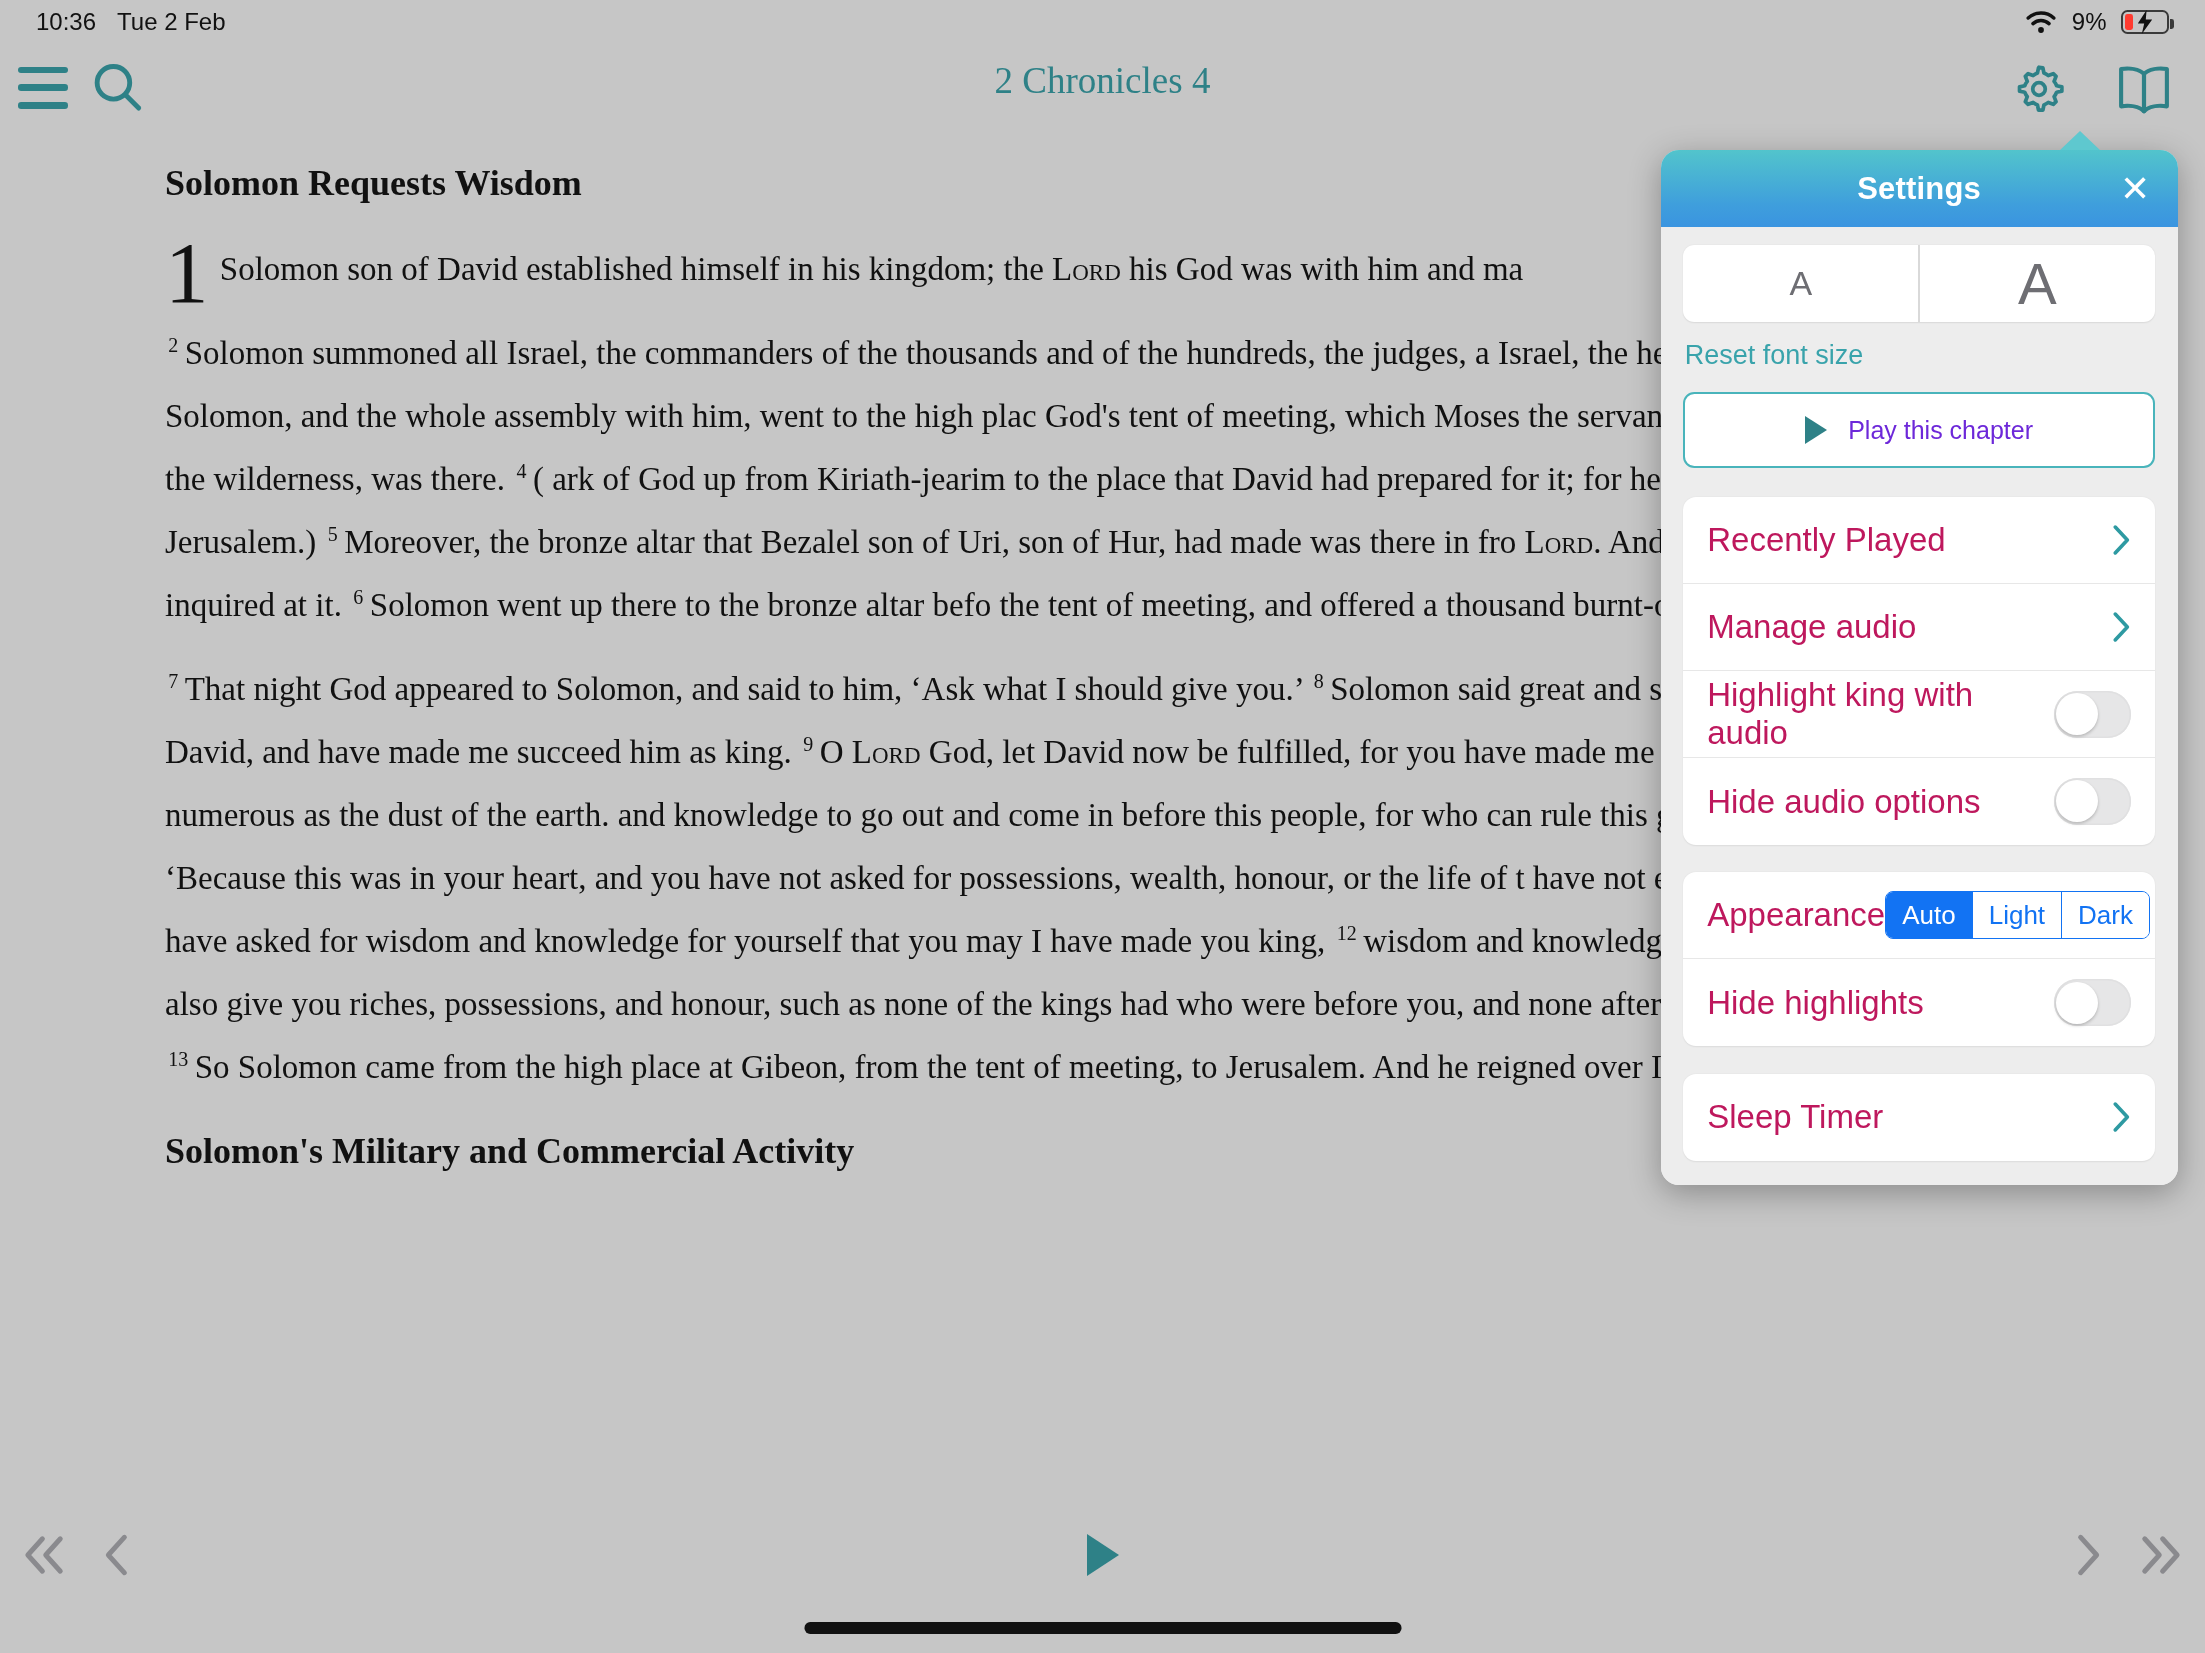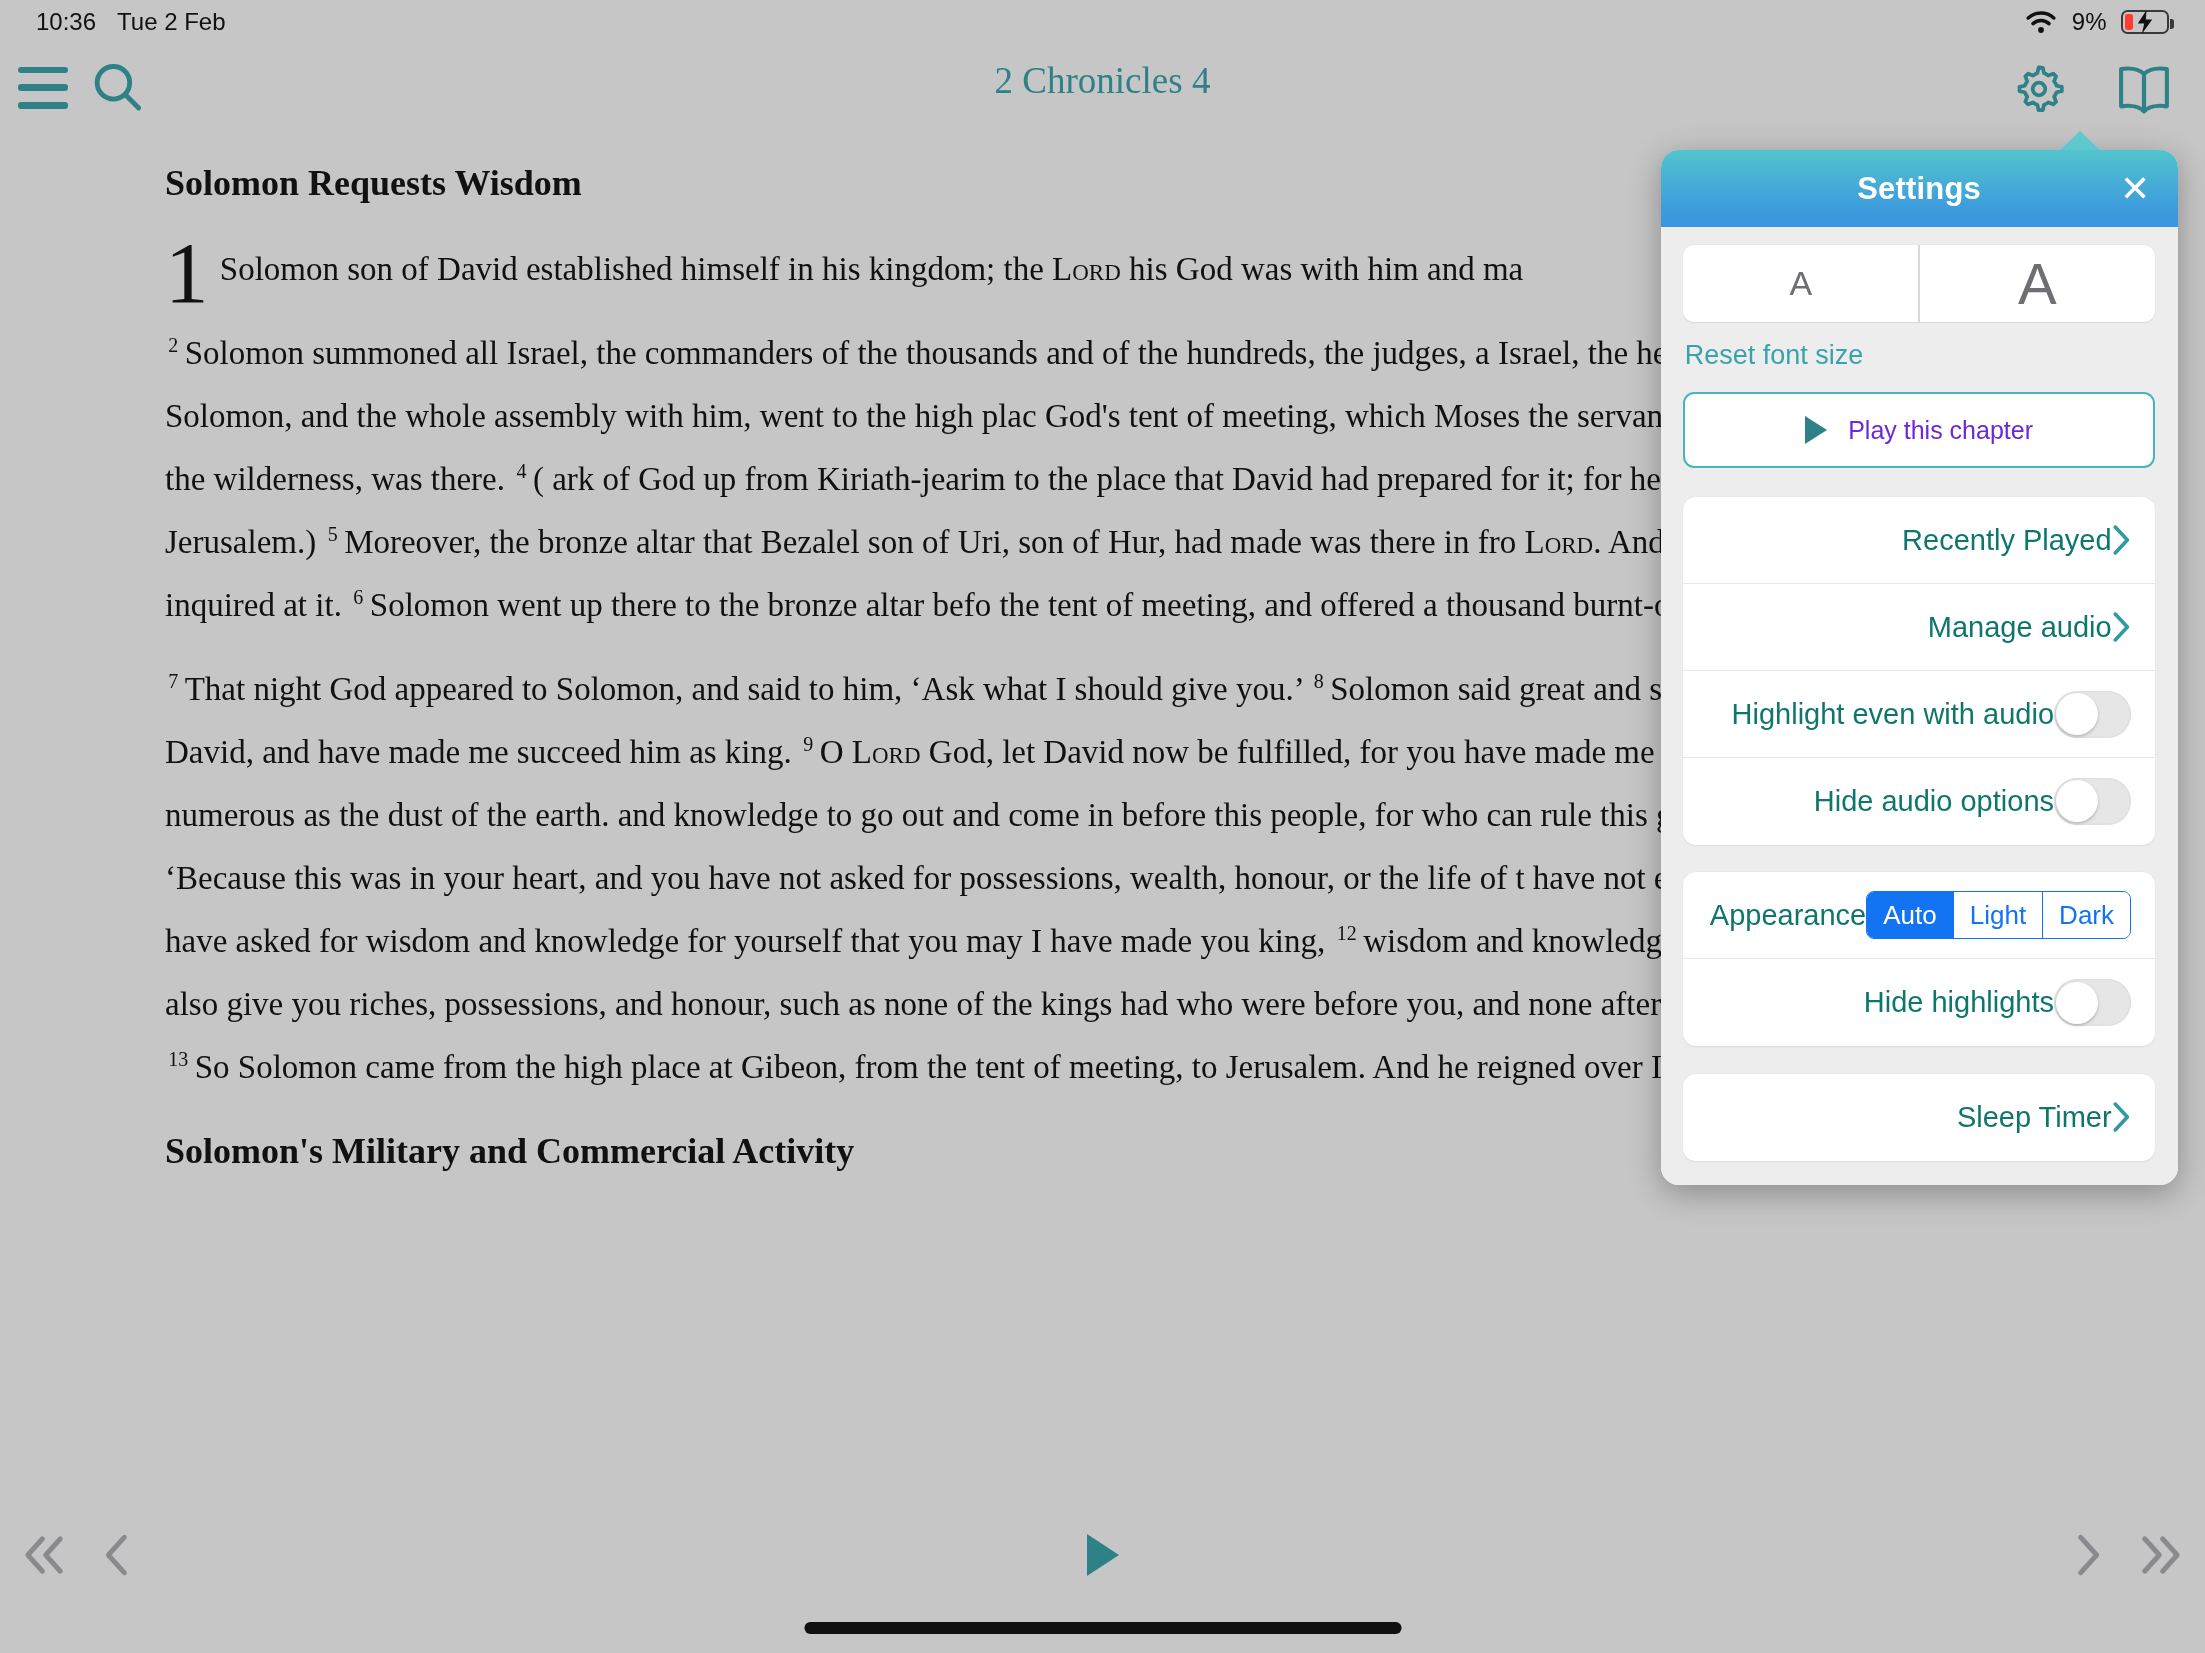--- a/index.html
+++ b/index.html
@@ -110,21 +110,21 @@
     border-top:14.5px solid transparent;border-bottom:14.5px solid transparent;
   }
   .play-chapter-label { font-size:25px; color:#6d28d9; }
 
   .group { background:#fff; border-radius:13px; overflow:hidden; margin-bottom:27.4px; box-shadow:0 0.8px 1.6px rgba(0,0,0,.08); }
   .row {
     display:flex; align-items:center; height:87px; padding:0 24px;
     border-bottom:1.6px solid #e7e7e7; cursor:pointer;
   }
   .row:last-child { border-bottom:none; }
-  .row-label { font-size:29px; color:#0f766e; flex:1;text-align:right; }
+  .row-label { font-size:33px; color:#be185d; flex:1; }
   .chev { width:19.4px; height:34px; }
   .switch {
     width:77px; height:47px; border-radius:23.4px; background:#e6e6e7;
     position:relative; flex:none; box-shadow:inset 0 0 0 1.6px #e0e0e1;
   }
   .switch .knob {
     position:absolute; left:2.4px; top:2.4px; width:42px; height:42px; border-radius:21px;
     background:#fff; box-shadow:0 1.6px 3.2px rgba(0,0,0,.22);
   }
   .seg {
@@ -272,21 +272,21 @@
         </div>
         <div class="row">
           <span class="row-label">Manage audio</span>
           <span class="chev">
             <svg width="19.4" height="34" viewBox="0 0 24 42">
                 <polyline points="4,5 19,21 4,37" fill="none" stroke="#2e9aa2" stroke-width="4.5" stroke-linecap="round" stroke-linejoin="round"></polyline>
               </svg>
           </span>
         </div>
         <div class="row">
-          <span class="row-label">Highlight even with audio</span>
+          <span class="row-label">Highlight king with audio</span>
           <span class="switch">
               <span class="knob"></span>
             </span>
         </div>
         <div class="row">
           <span class="row-label">Hide audio options</span>
           <span class="switch">
               <span class="knob"></span>
             </span>
         </div>

